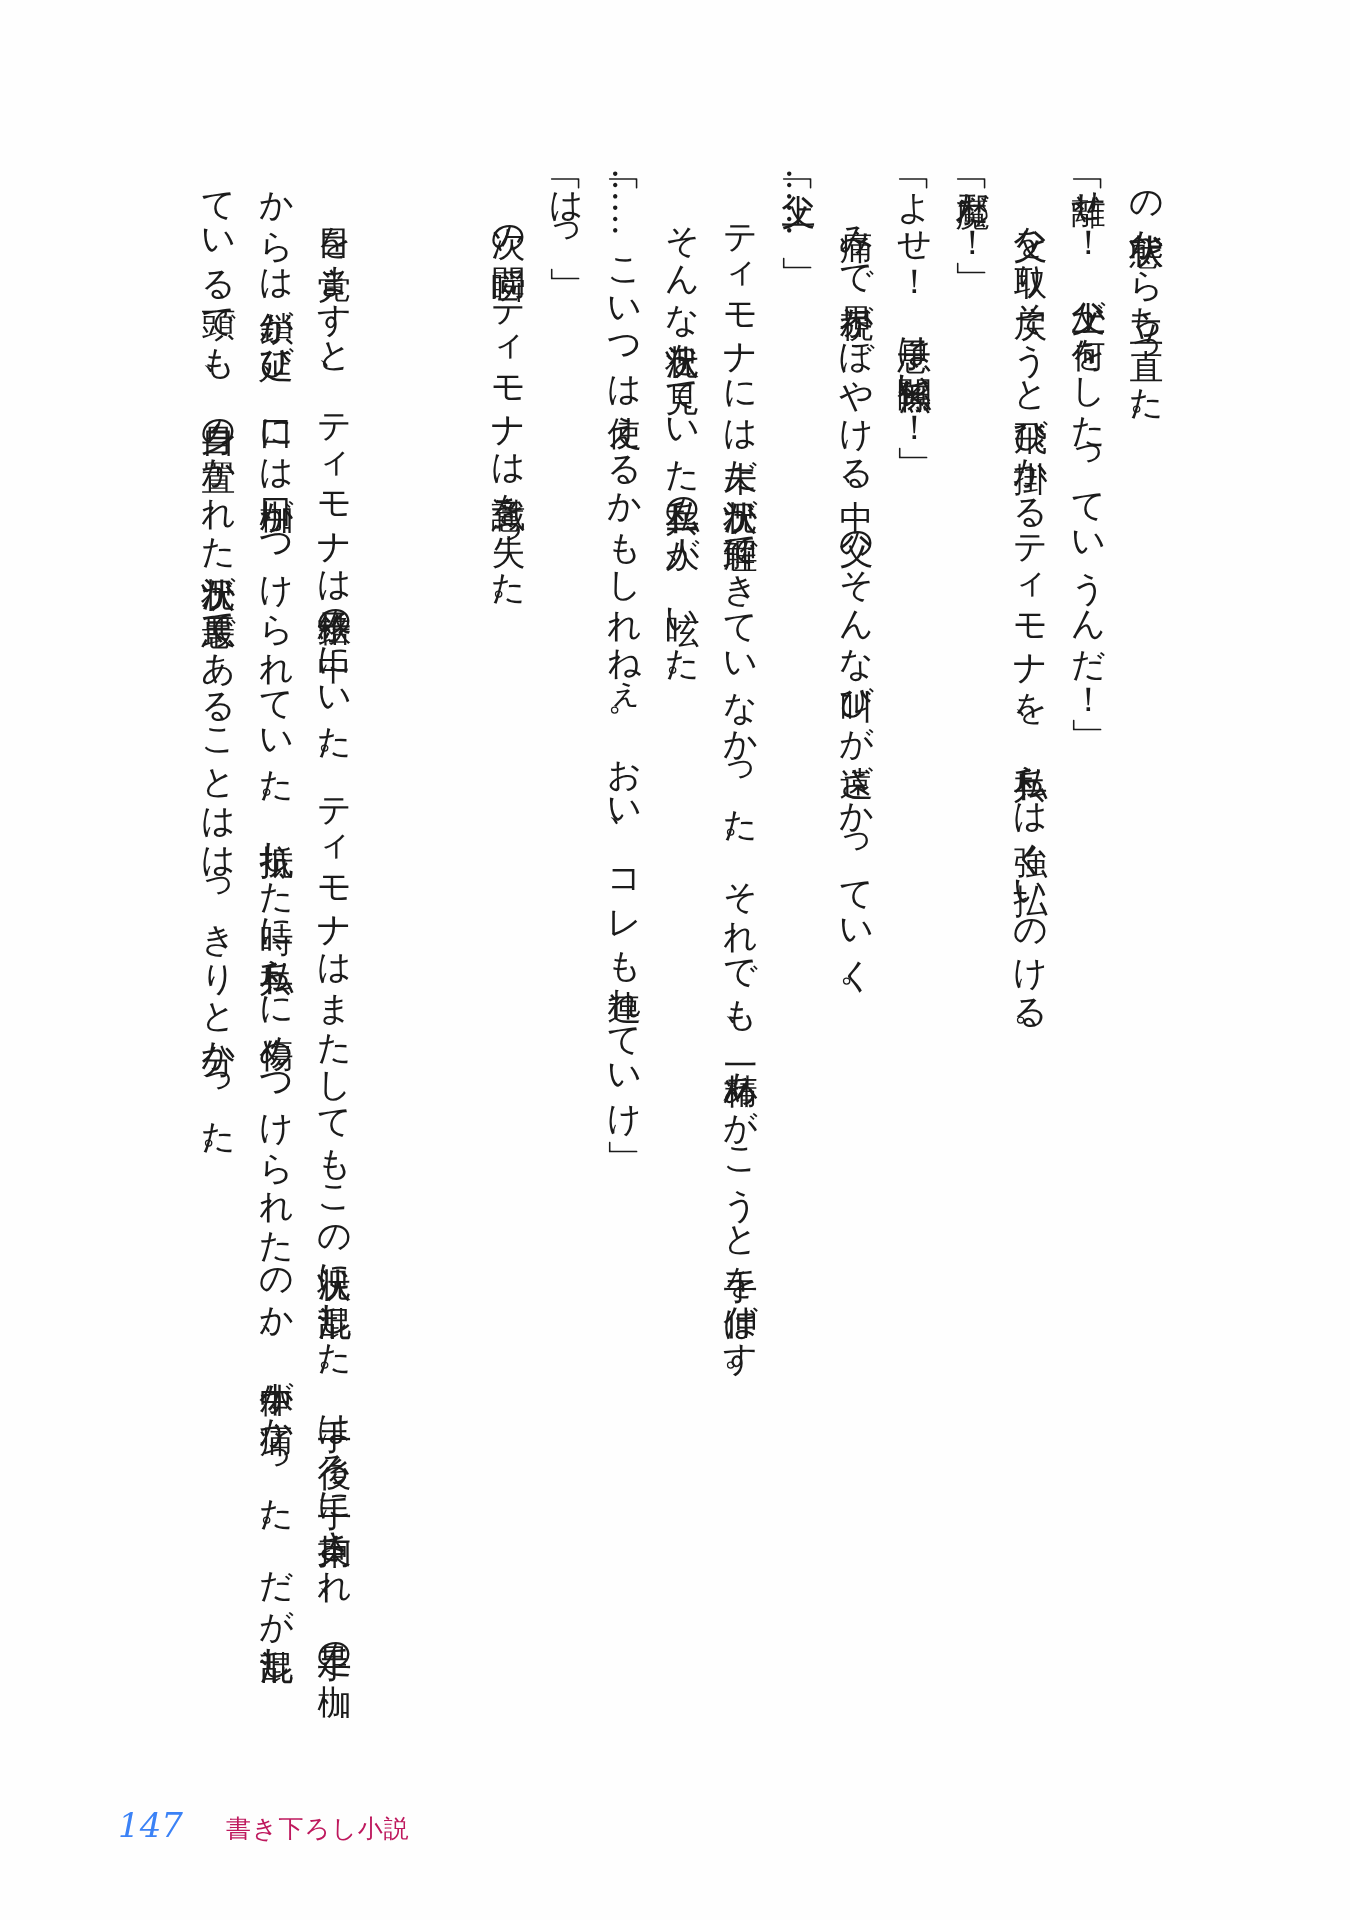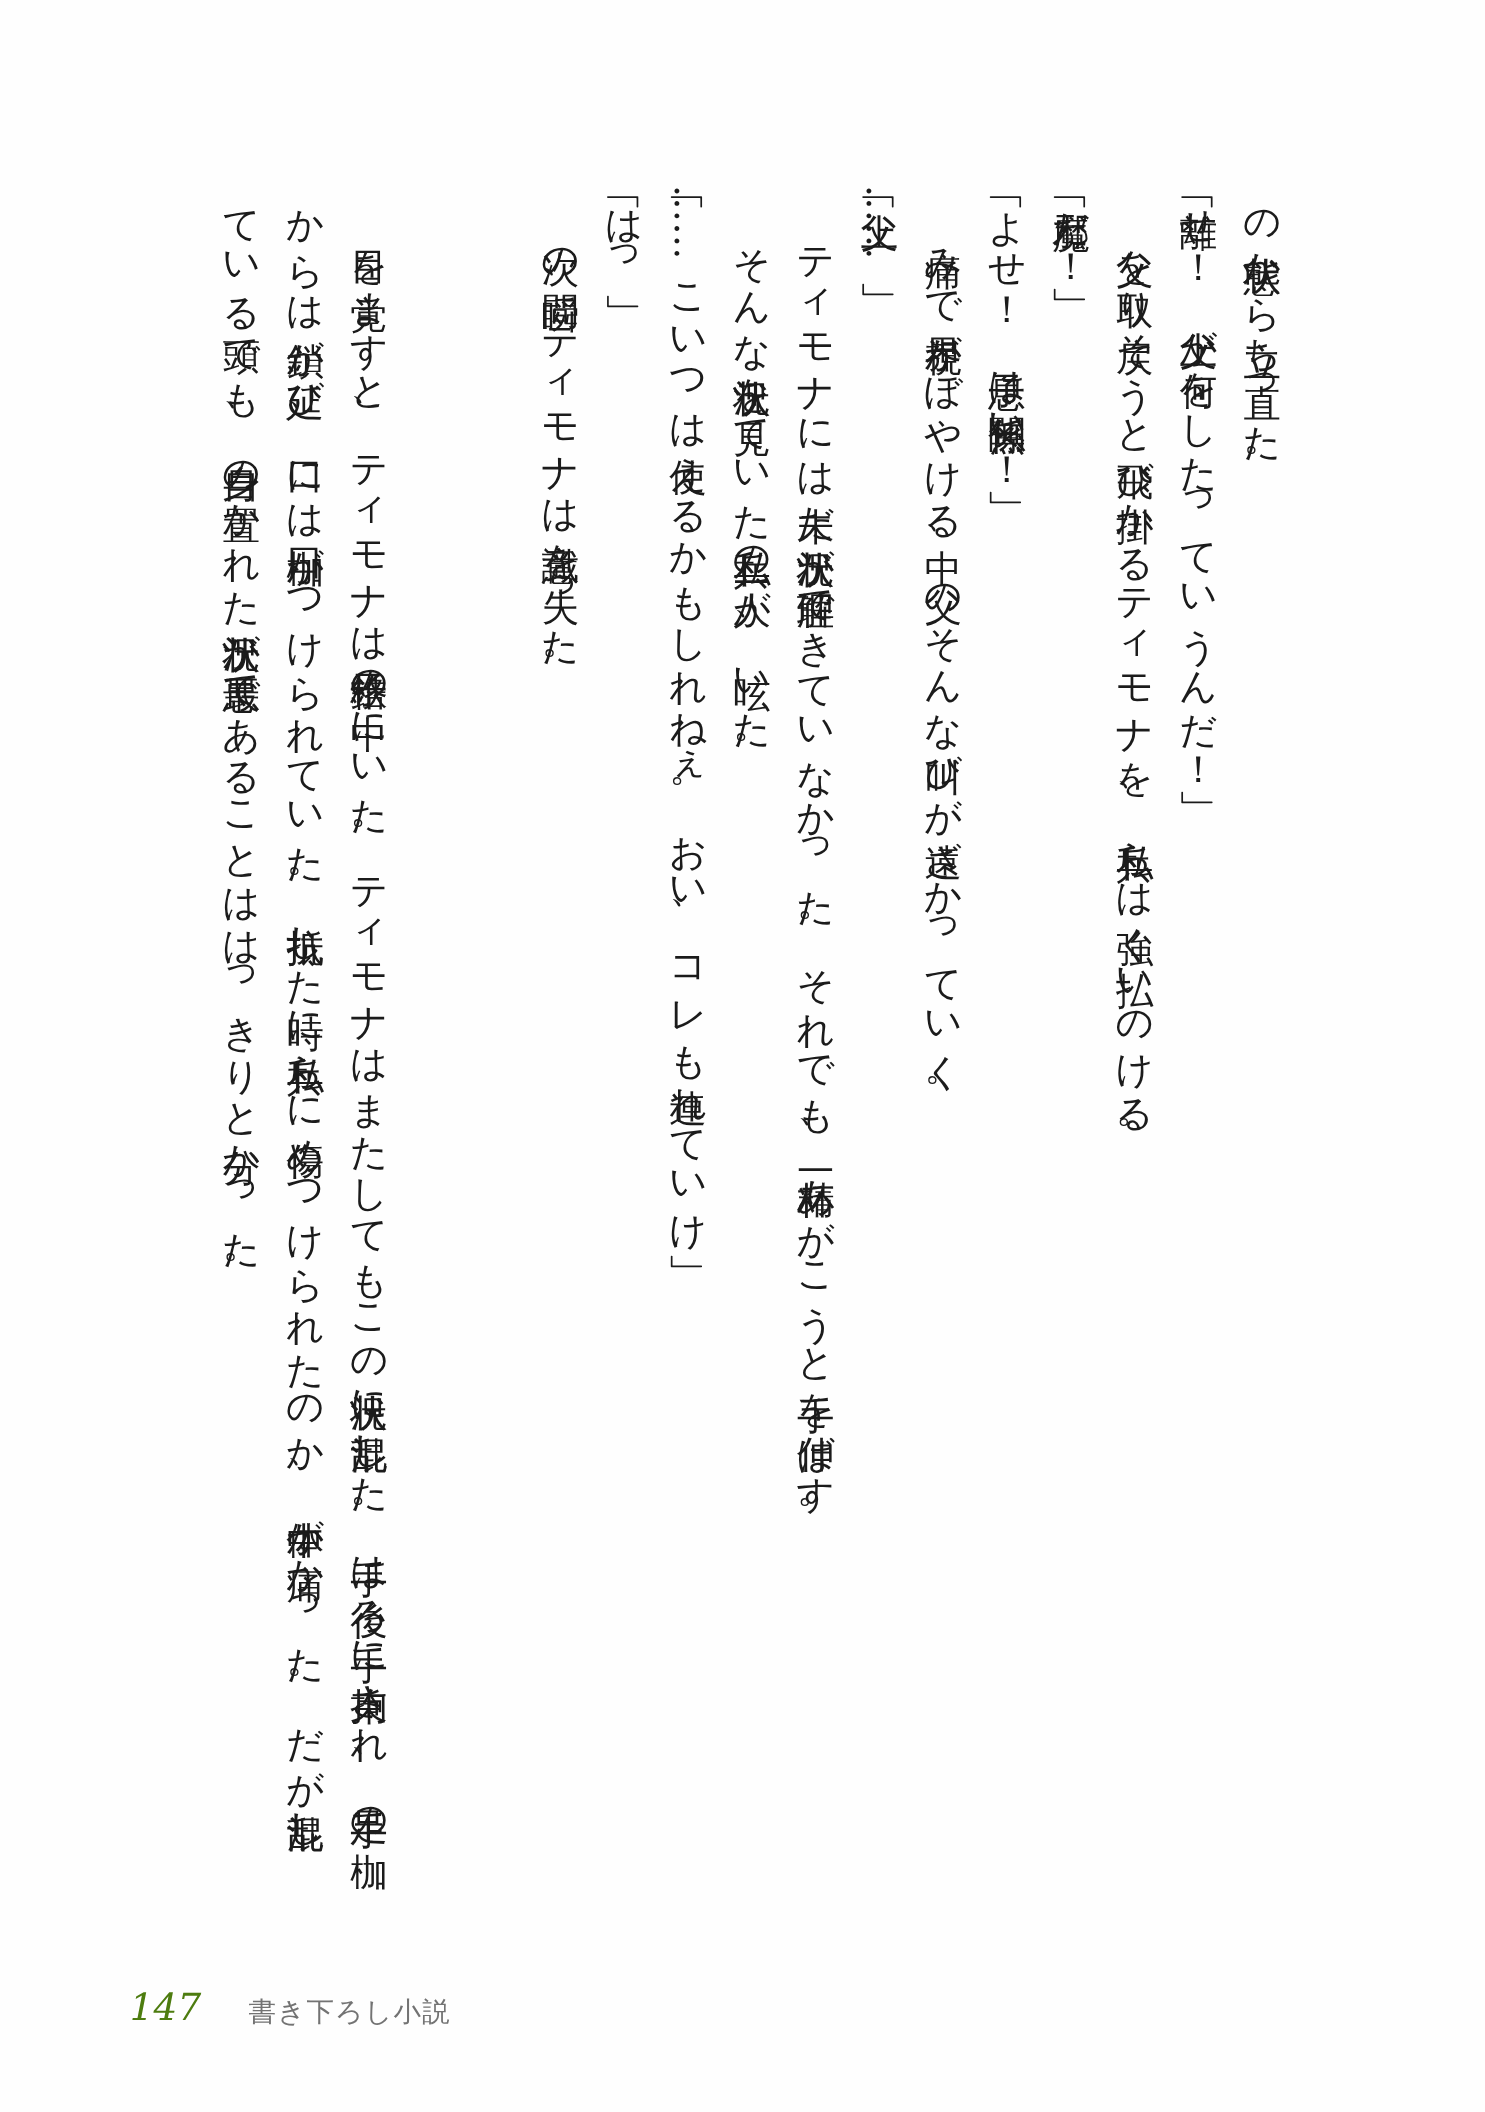--- a/index.html
+++ b/index.html
@@ -39,30 +39,30 @@
     width: 116px;                 
   }
   
   .page-number {
     position: absolute;
     left: 118px;
     top: 1808px;
     font-size: 34px;
     line-height: 34px;
     font-style: italic;
-    color: #4d7c0f;
+    color: #3b82f6;
   }
   .section-title {
     position: absolute;
     left: 226px;
     top: 1816px;
     font-size: 25px;
     line-height: 25px;
     letter-spacing: 1px;
-    color: #737373;
+    color: #be185d;
   }
 </style>
 </head>
 <body>
 
 <main class="text-block">
   <p class="line">の状態から立ち直った。</p>
   <p class="line">「離せ！　父上が何をしたっていうんだ！」</p>
   <p class="line indent">父を取り戻そうと飛び掛かるティモナを、私兵らは強く払いのける。</p>
   <p class="line">「邪魔だ！」</p>

